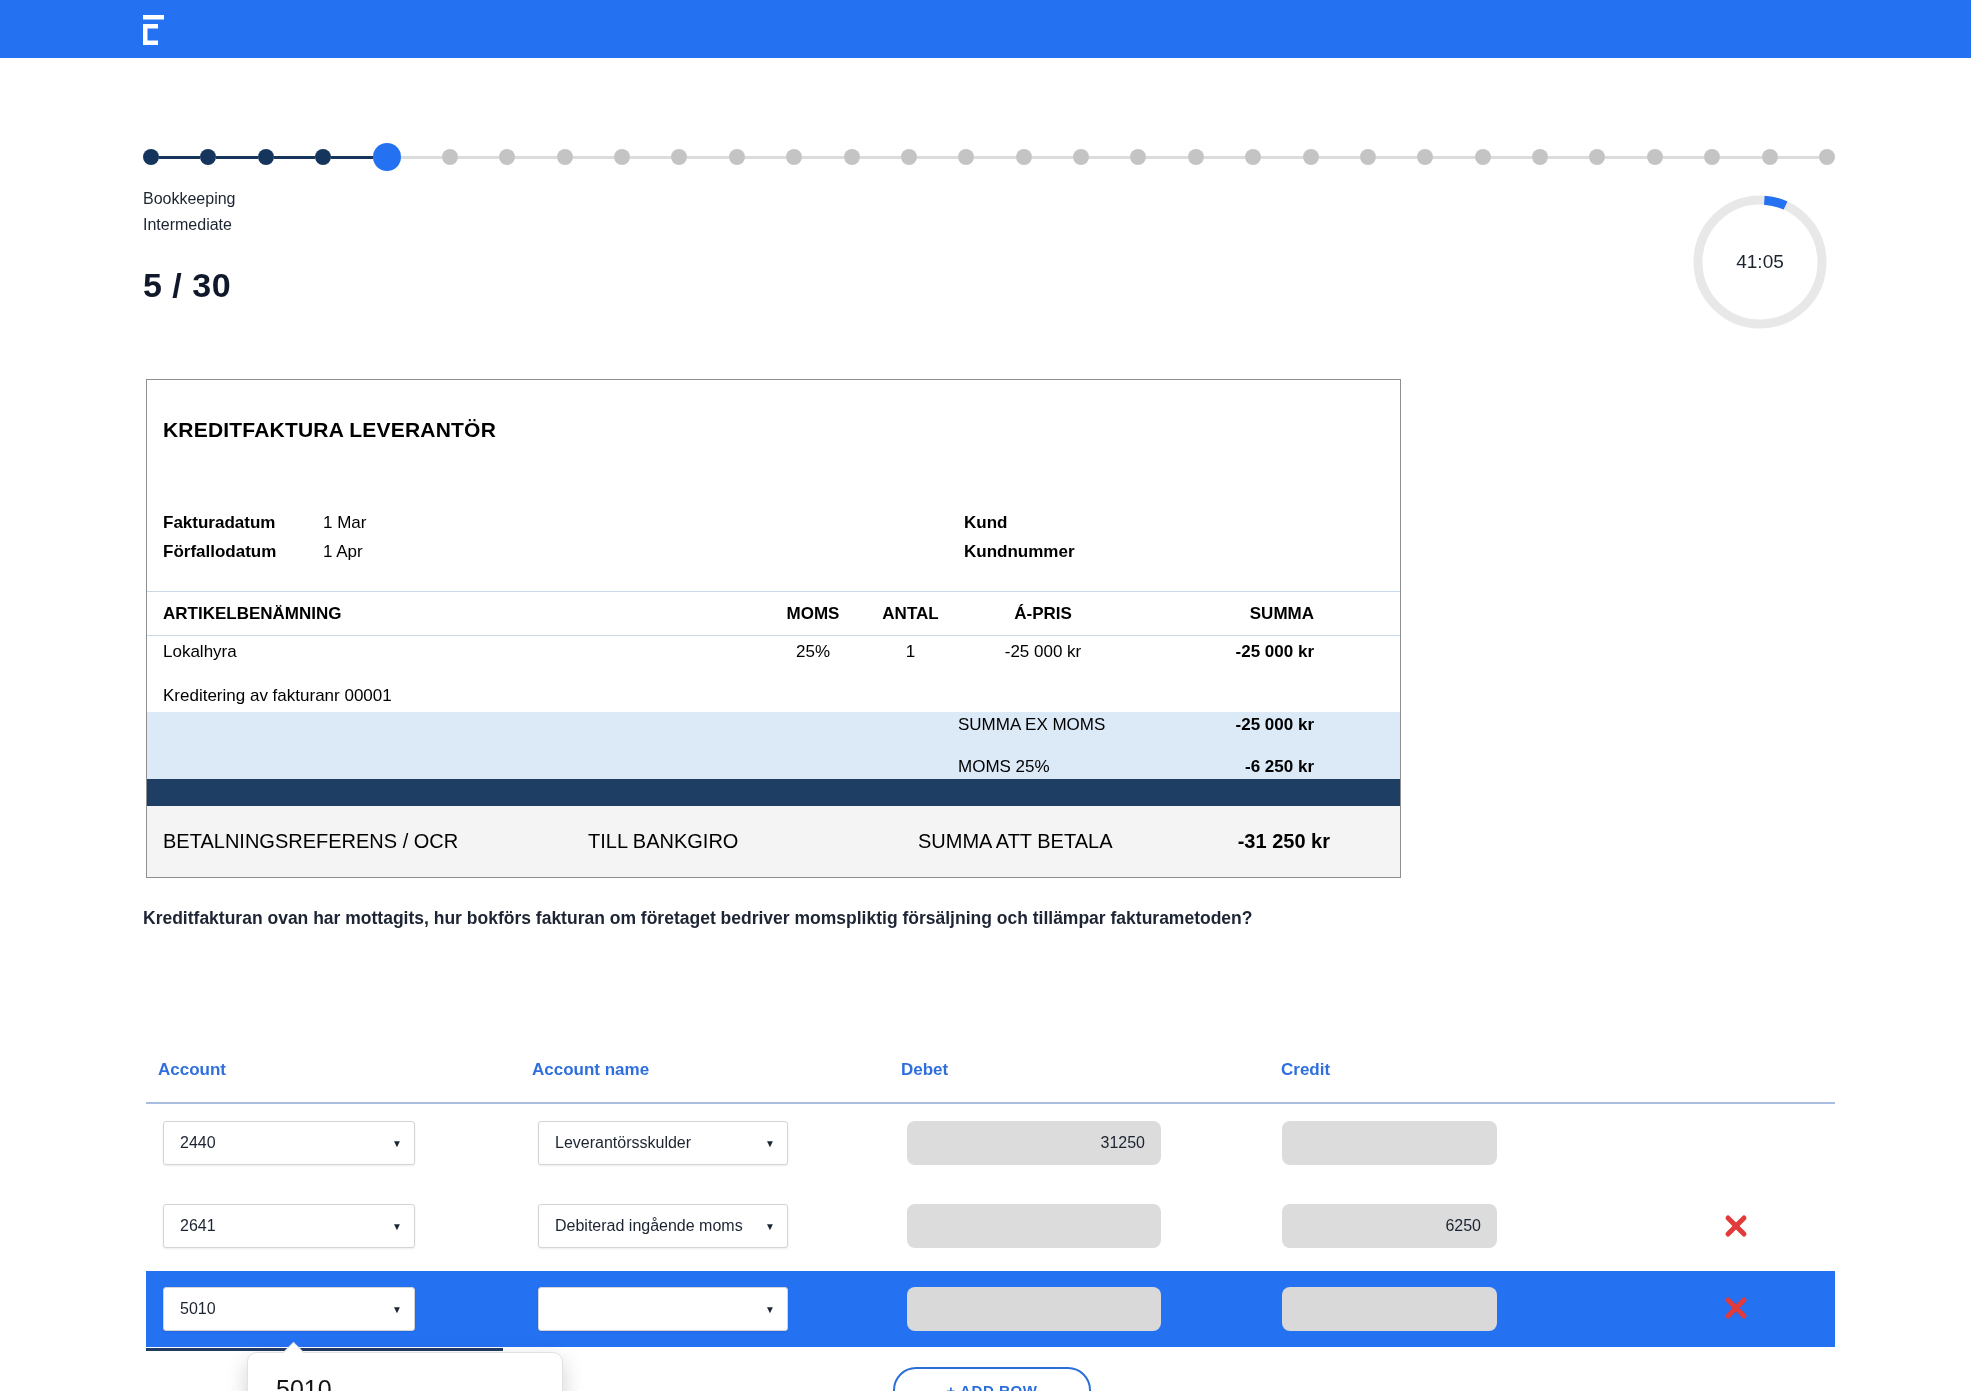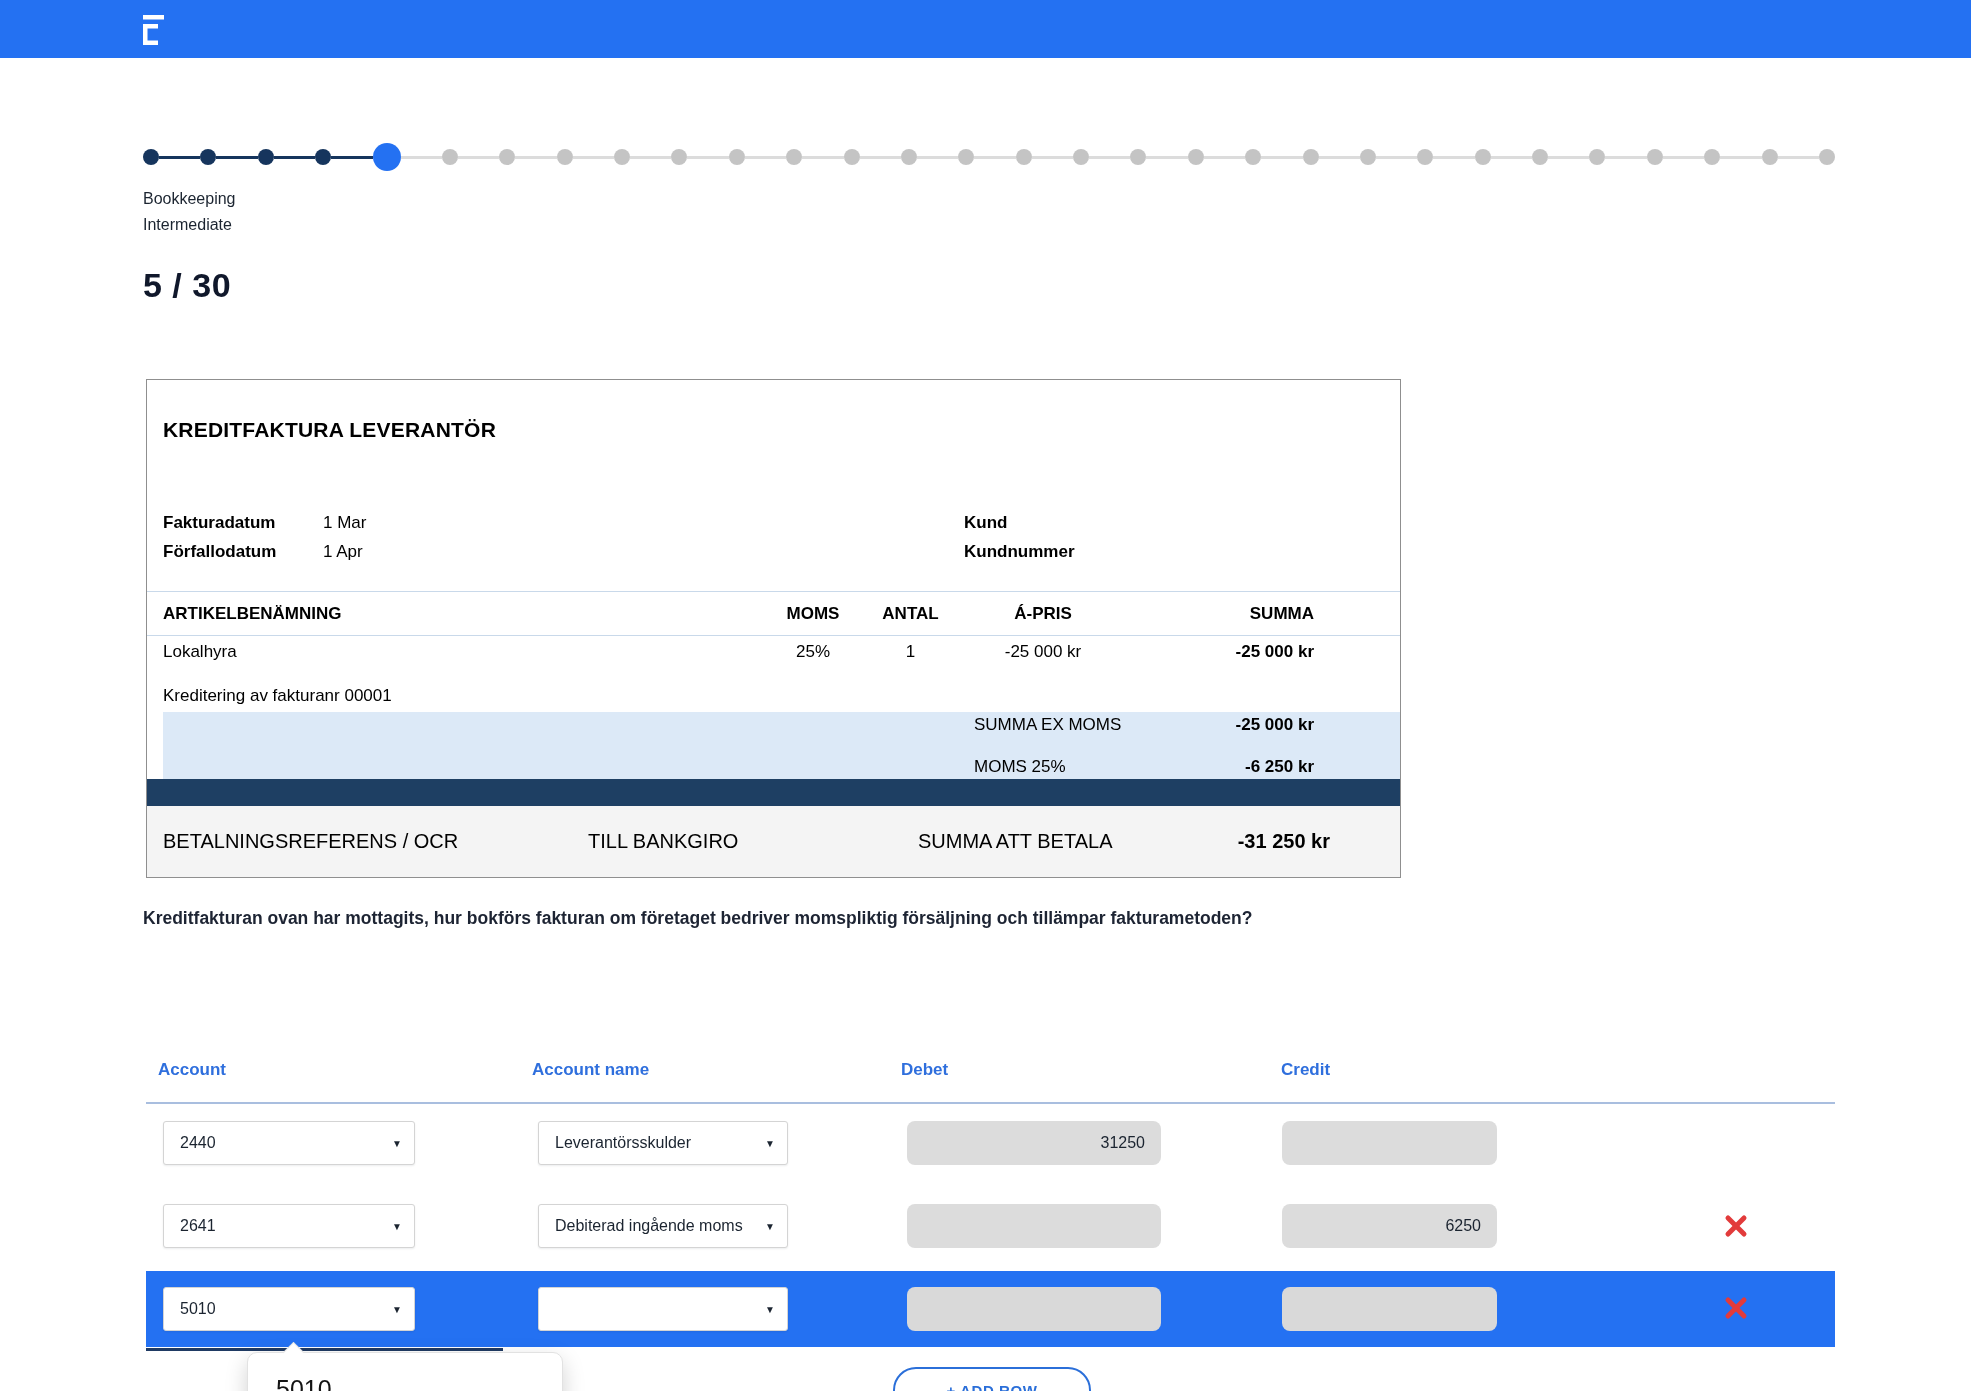--- a/index.html
+++ b/index.html
@@ -37,21 +37,21 @@
   .inv-fvalue { width:220px; }
   .inv-flabel.r { position:absolute; left:801px; font-weight:bold; }
   .inv-frow { position:relative; }
   .inv-grid { display:grid; grid-template-columns:600px 100px 95px 170px 1fr; align-items:center; padding:0 16px; }
   .inv-head { position:absolute; left:0; right:0; top:211px; height:45px; border-top:1px solid #c9d9ea; border-bottom:1px solid #c9d9ea; font-size:17px; font-weight:bold; }
   .c-center { text-align:center; }
   .c-right { text-align:right; padding-right:70px; }
   .inv-line { position:absolute; left:0; right:0; top:262px; font-size:17px; align-items:start; }
   .inv-line .name div:first-child { margin-bottom:24px; }
   .inv-line .bold { font-weight:bold; }
-  .inv-summary { position:absolute; left:0; right:0; top:332px; height:67px; background:#dce9f7; font-size:17px; display:flex; flex-direction:column; justify-content:center; gap:22px;margin-left:16px; }
+  .inv-summary { position:absolute; left:0; right:0; top:332px; height:67px; background:#dce9f7; font-size:17px; display:flex; flex-direction:column; justify-content:center; gap:22px; }
   .sum-row { display:grid; grid-template-columns:795px 170px 1fr; padding:0 16px; }
   .sum-label { grid-column:2; }
   .sum-val { text-align:right; padding-right:70px; font-weight:bold; }
   .vat-bar { position:absolute; left:0; right:0; top:399px; height:27px; background:#1e3f63; }
   .inv-footer { position:absolute; left:0; right:0; top:426px; bottom:0; background:#f4f4f4; font-size:20px; display:flex; align-items:center; }
   .inv-footer .f1 { position:absolute; left:16px; }
   .inv-footer .f2 { position:absolute; left:441px; }
   .inv-footer .f3 { position:absolute; left:771px;text-align:center; }
   .inv-footer .f4 { position:absolute; right:70px; font-weight:bold; }
 
@@ -161,20 +161,27 @@
       <div class="step-dot"></div>
       <div class="step-line"></div>
       <div class="step-dot"></div>
     </div>
 
   <div class="course-meta">
     <div>Bookkeeping</div>
     <div>Intermediate</div>
   </div>
 
+  <div class="timer">
+    <svg width="144" height="144" viewBox="0 0 144 144">
+      <circle cx="72" cy="72" r="62" fill="none" stroke="#e8e8e8" stroke-width="9"></circle>
+      <circle cx="72" cy="72" r="62" fill="none" stroke="#2471F2" stroke-width="9" stroke-dasharray="22 368" transform="rotate(-86 72 72)"></circle>
+    </svg>
+    <div class="t-val">41:05</div>
+  </div>
 
   <div class="counter">5 / 30</div>
 
   <div class="invoice">
     <div class="inv-title">KREDITFAKTURA LEVERANTÖR</div>
 
     <div class="inv-fields">
       <div class="inv-frow">
         <span class="inv-flabel">Fakturadatum</span>
         <span class="inv-fvalue">1 Mar</span>

